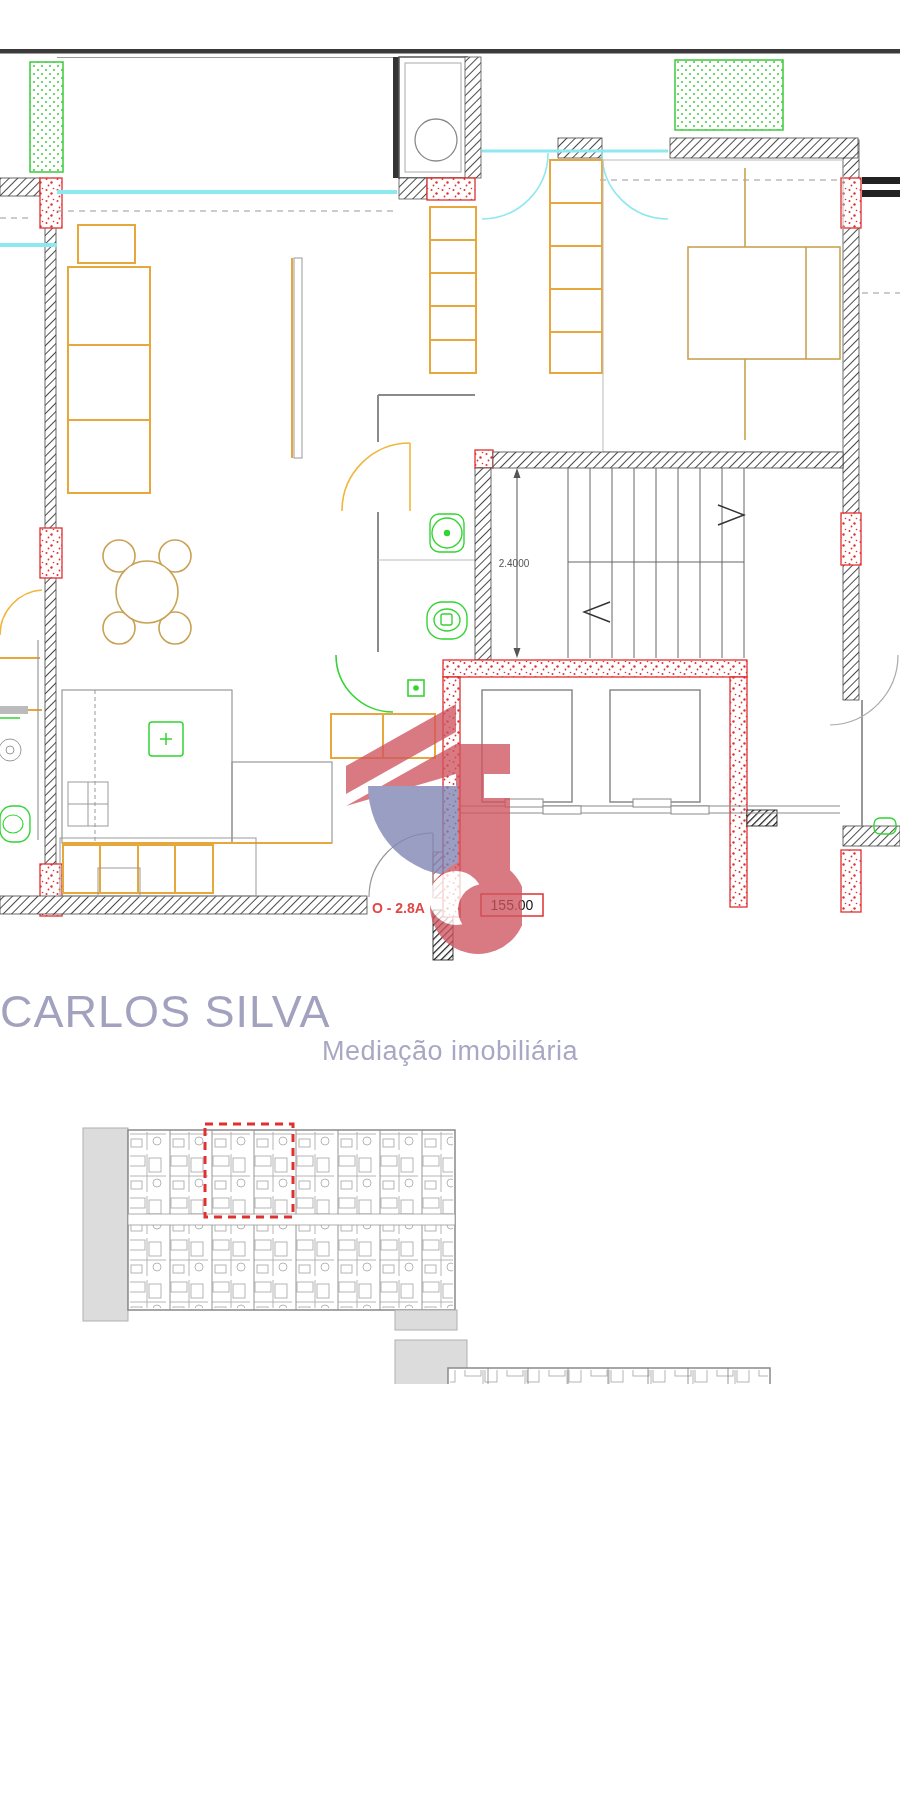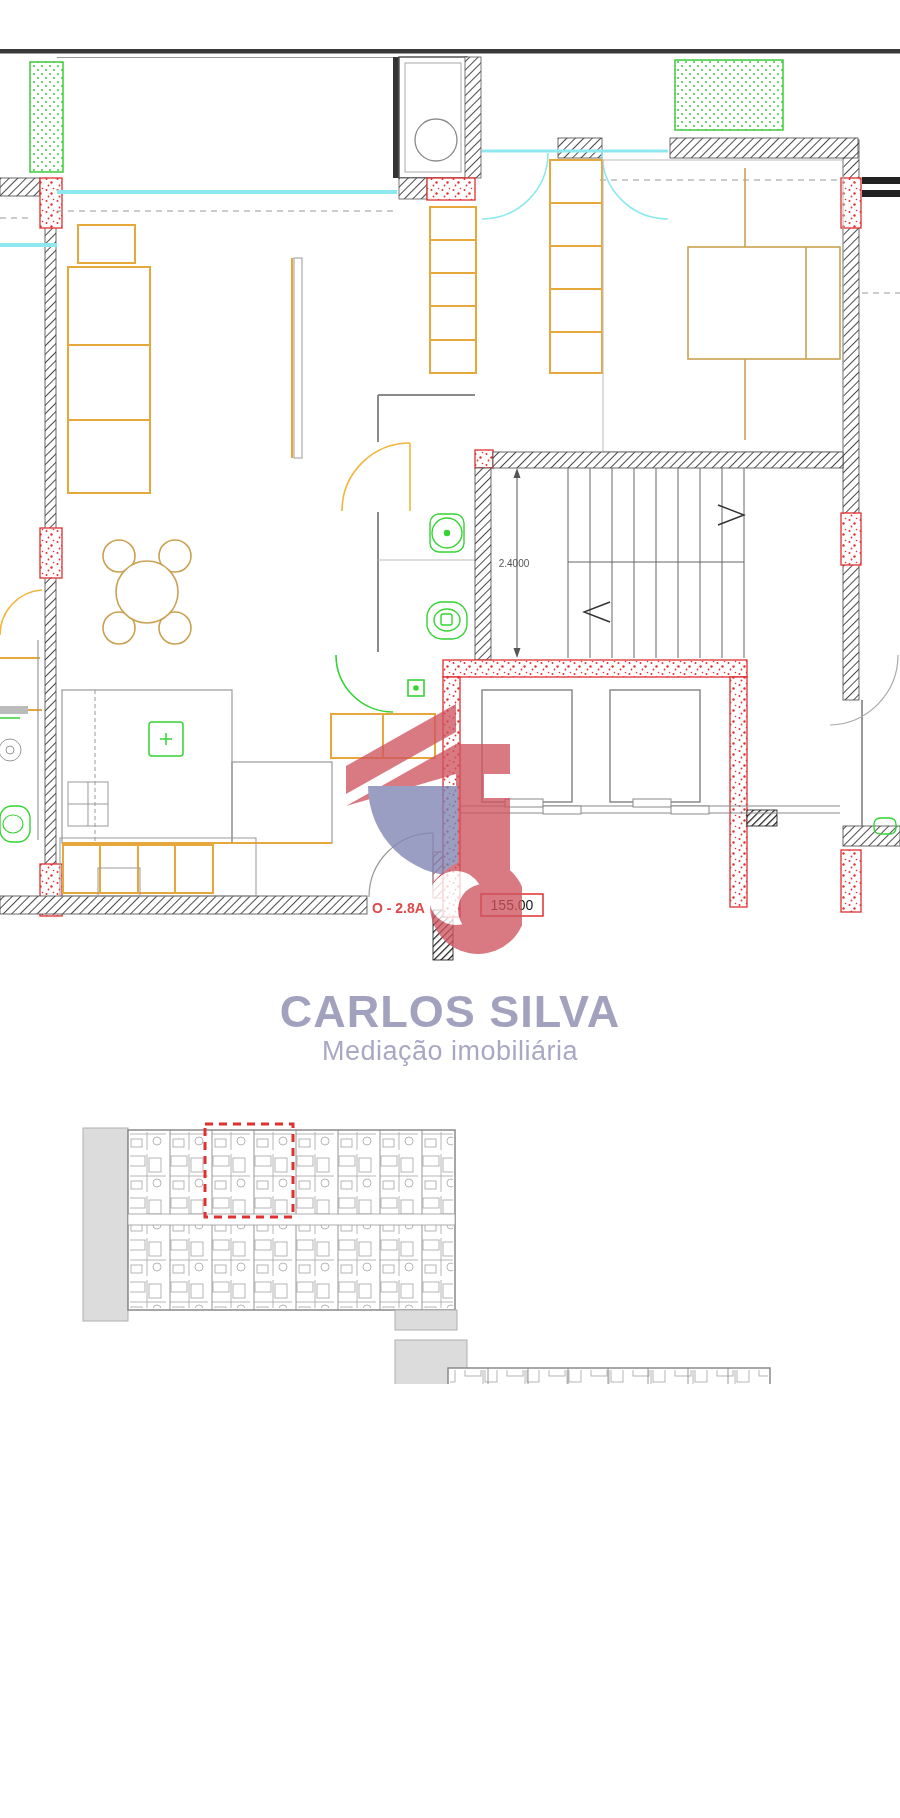--- a/index.html
+++ b/index.html
@@ -3,22 +3,22 @@
 <meta charset="utf-8">
 <style>
   html,body{margin:0;padding:0;background:#ffffff;}
   #stage{position:relative;width:900px;height:1384px;background:#fff;overflow:hidden;
          font-family:"Liberation Sans", sans-serif;}
   svg{position:absolute;left:0;top:0;display:block;}
   #plan-svg{top:0;}
   #logo-svg{left:338px;top:648px;opacity:.78;}
   #overview-svg{top:1110px;}
   #elevation-svg{top:1620px;}
-  .brand-name{position:absolute;left:0;right:0;top:986px;text-align:center;
-      font-size:45px;font-weight:700;letter-spacing:1px;color:#a2a2bf;}
+  .brand-name{position:absolute;left:0;right:0;top:986px;text-align:left;
+      font-size:45px;font-weight:400;letter-spacing:1px;color:#a2a2bf;}
   .brand-tagline{position:absolute;left:0;right:0;top:1036px;text-align:center;
       font-size:27px;font-weight:400;letter-spacing:.5px;color:#a8a8c4;}
   .dim-text{font-size:10px;fill:#555;}
   .unit-text{font-size:14px;font-weight:700;fill:#e04848;}
   .area-text{font-size:14px;font-weight:400;fill:#111;}
 </style>
 </head>
 <body>
 
 <div id="stage">

